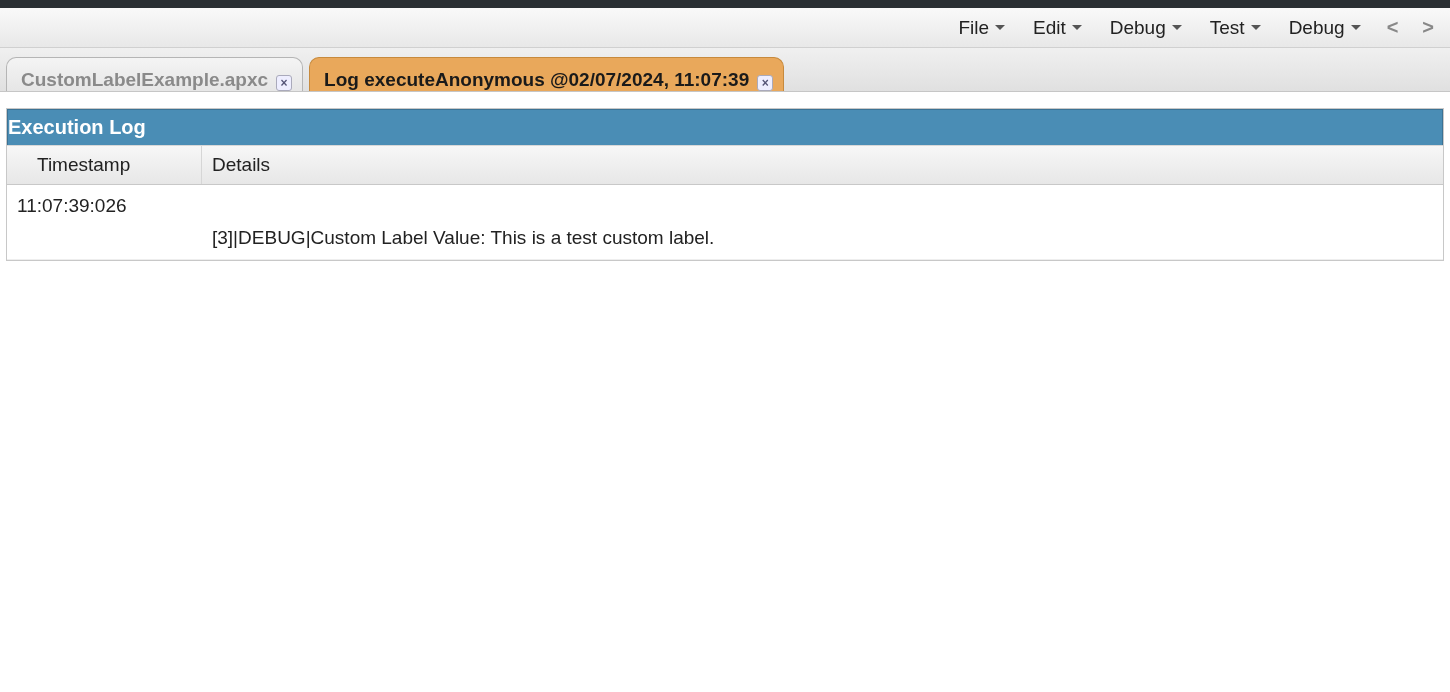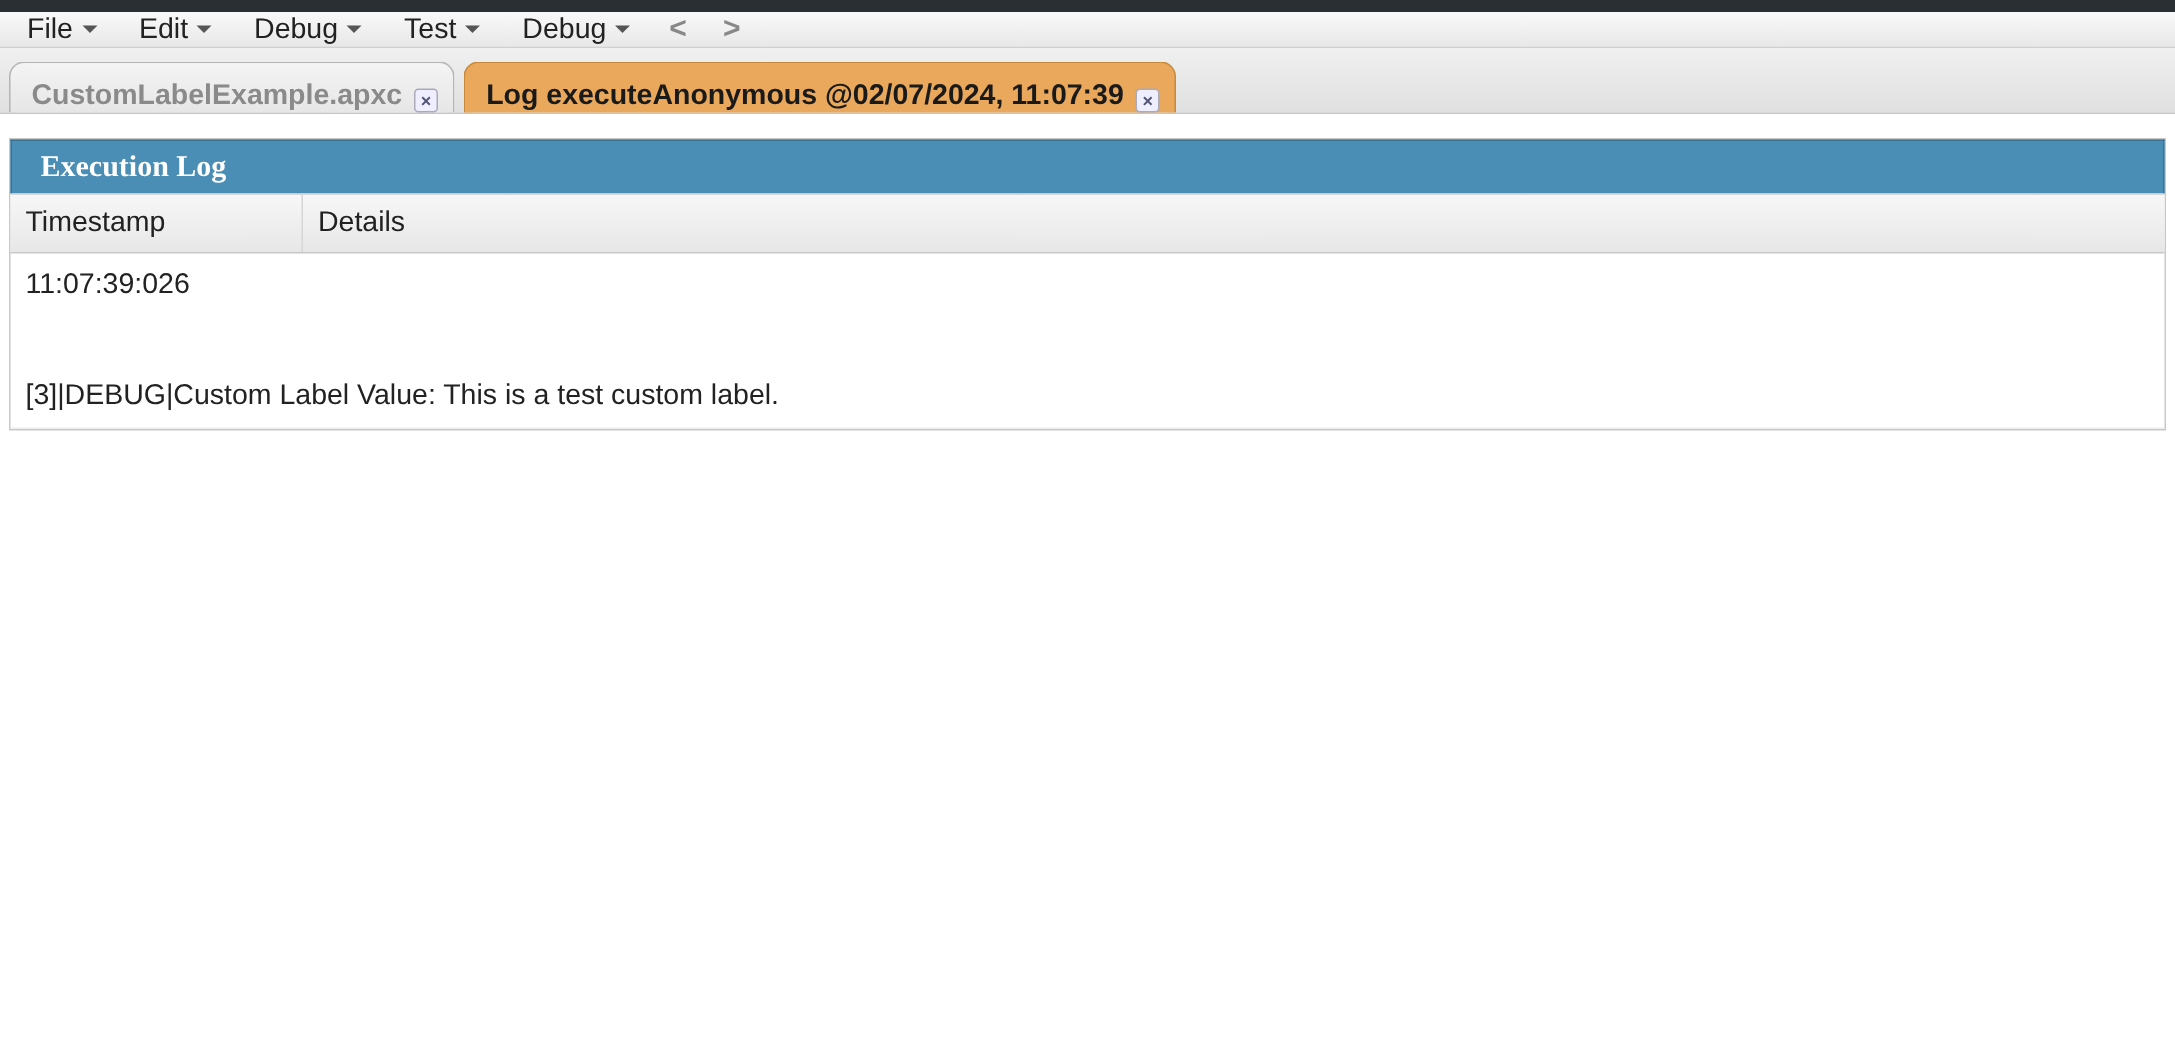--- a/index.html
+++ b/index.html
@@ -10,24 +10,25 @@
     background: #ffffff;
     overflow: hidden;
   }
   .topbar {
     height: 8px;
     background: #2a2f33;
   }
   .menubar {
     display: flex;
     align-items: center;
-    height: 24px;
+    height: 40px;
     padding: 0 4px;
     background: linear-gradient(#f9f9f9, #e8e8e8);
     border-bottom: 1px solid #d0d0d0;
+    justify-content: flex-end;
   }
   .menu-item {
     display: flex;
     align-items: center;
     padding: 6px 14px;
     font-size: 19px;
     color: #222;
     cursor: default;
   }
   .menu-caret {
@@ -89,47 +90,45 @@
   }
   .panel {
     margin: 16px 6px 0 6px;
     border: 1px solid #c8c8c8;
   }
   .panel-header {
     background: #4a8db5;
     color: #fff;
     font-weight: bold;
     font-size: 20px;
-    padding: 6px 19px;
+    padding: 6px 0;
     border: 1px solid #3b7294;
     border-bottom: none;
-    font-family: Liberation Serif, serif;
   }
   .col-headers {
     display: flex;
     background: linear-gradient(#f7f7f7, #e7e7e7);
     border-top: 1px solid #d8d8d8;
     border-bottom: 1px solid #c8c8c8;
     font-size: 19px;
     color: #222;
   }
   .col {
     padding: 8px 10px;
     border-right: 1px solid #d6d6d6;
   }
-  .col.ts   { width: 195px; }
+  .col.ts   { width: 175px; margin-left: 20px; }
   .col.ev   { width: 195px; }
   .col.det  { flex: 1; border-right: none; }
   .rows { }
   .row {
     display: flex;
     font-size: 19px;
     color: #222;
     border-bottom: 1px solid #eee;
-    flex-direction: column;
   }
   .cell { padding: 10px 10px; }
   .cell.ts  { width: 195px; }
   .cell.ev  { width: 195px; }
   .cell.det { flex: 1; margin-top: 32px; }
 </style>
 </head>
 <body>
 
 <div class="topbar"></div>

